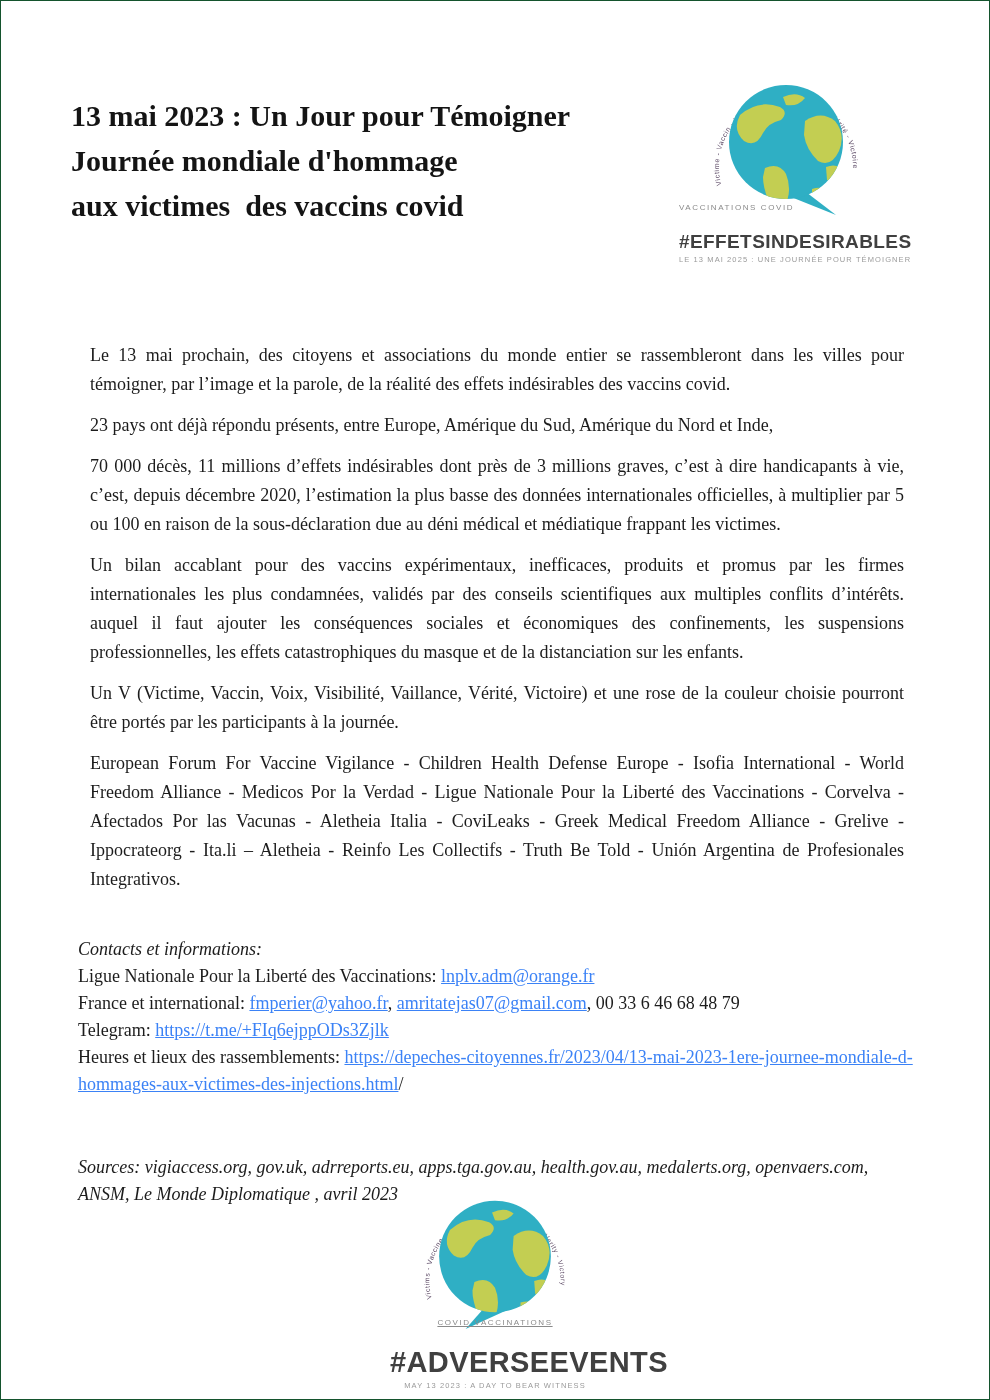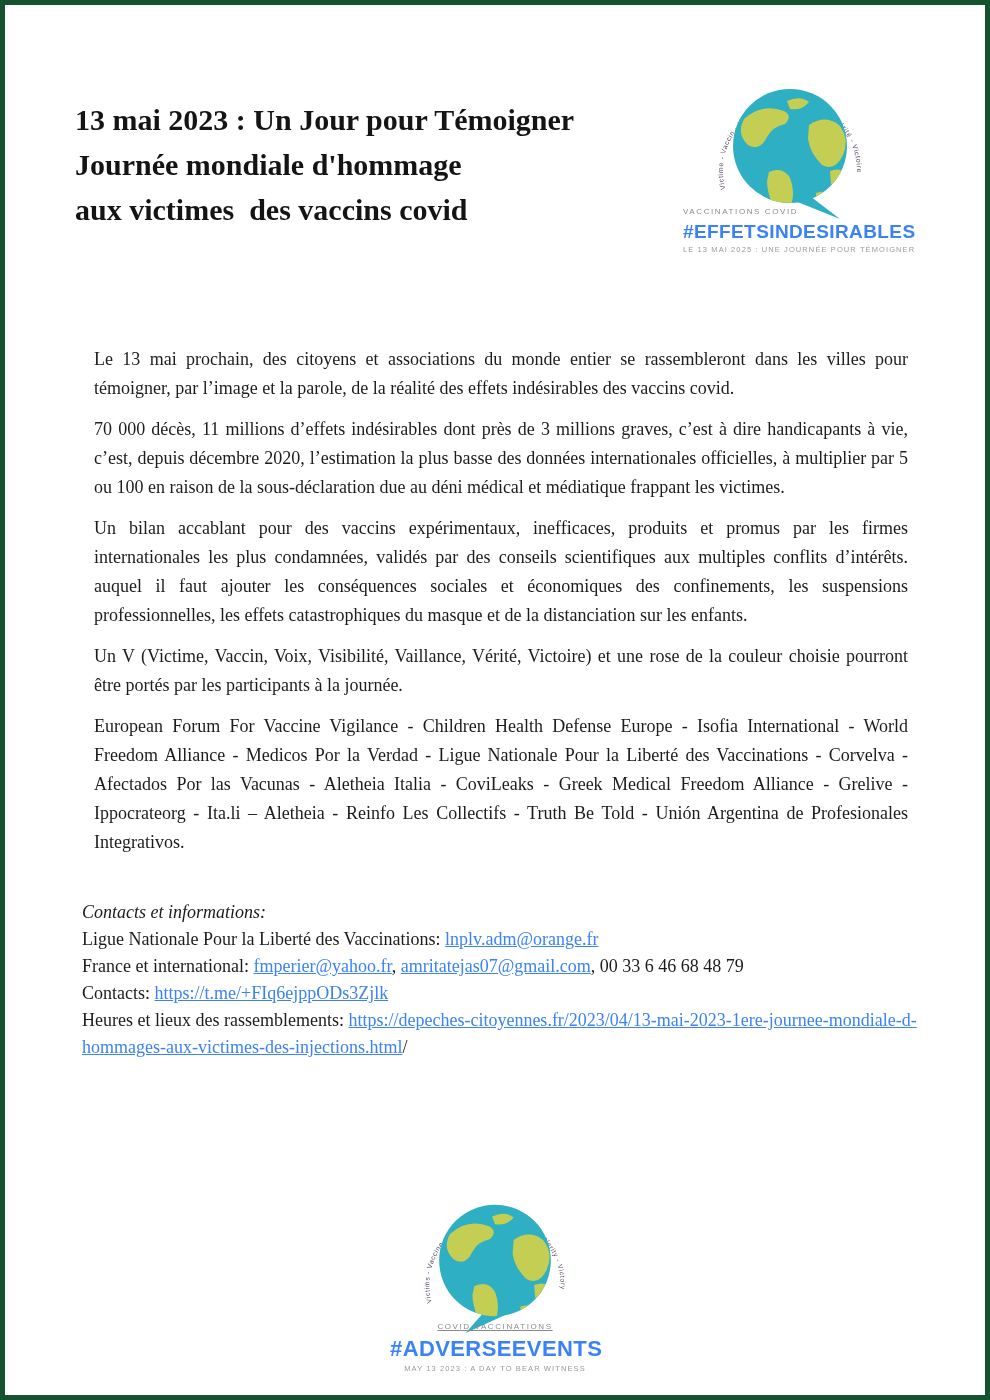--- a/index.html
+++ b/index.html
@@ -1,21 +1,21 @@
 <!DOCTYPE html>
 <html lang="fr"><head>
 <meta charset="utf-8">
 <style>
   html,body{margin:0;padding:0;background:#ffffff;}
   .page{
     position:relative;
     width:990px;height:1400px;
     background:#ffffff;
     box-sizing:border-box;
-    border:5px solid #14532d;
+    border:1px solid #14532d;
     font-family:"Liberation Serif", serif;
     color:#1c1c1c;
     overflow:hidden;
   }
   
   .title-block{
     position:absolute;left:70px;top:92px;width:620px;
   }
   .title-line{
     font-size:30px;font-weight:700;line-height:45px;
@@ -25,29 +25,29 @@
   .logo-top{position:absolute;left:678px;top:66px;width:214px;}
   .logo-bottom{position:absolute;left:50%;top:1182px;transform:translateX(-50%);width:210px;text-align:center;}
   .logo-svg{display:block;margin:0 auto;}
   .logo-kicker{
     font-family:"Liberation Sans", sans-serif;
     font-size:8px;letter-spacing:1.6px;color:#8a8a8a;
     margin-top:-14px;white-space:nowrap;
   }
   .logo-hashtag{
     font-family:"Liberation Sans", sans-serif;
-    font-size:19px;font-weight:900;color:#3b82f6;
-    letter-spacing:0.4px;margin-top:5px;white-space:nowrap;
+    font-size:19px;font-weight:900;color:#404040;
+    letter-spacing:0.4px;margin-top:19px;white-space:nowrap;
   }
   .logo-tagline{
     font-family:"Liberation Sans", sans-serif;
     font-size:7.5px;letter-spacing:1.1px;color:#9a9a9a;
     margin-top:2px;white-space:nowrap;
   }
-  .logo-bottom .logo-hashtag{font-size:22px;}
+  .logo-bottom .logo-hashtag{font-size:29px;}
   .logo-bottom .logo-kicker{margin-top:-12px;text-decoration:underline;}
   
   .body-text{
     position:absolute;left:77px;top:328px;width:838px;
     font-size:18px;line-height:29px;text-align:justify;
   }
   .body-text p{margin:12px;}
   .orgs{margin-top:28px;}
   
   .contacts{margin-top:42px;text-align:left;line-height:27px;}
@@ -95,47 +95,49 @@
         <path d="M 126 122 Q 139 118 143 128 Q 137 137 126 132 Z"></path>
       </g>
     </svg>
     <div class="logo-kicker">VACCINATIONS COVID</div>
     <div class="logo-hashtag">#EFFETSINDESIRABLES</div>
     <div class="logo-tagline">LE 13 MAI 2025 : UNE JOURNÉE POUR TÉMOIGNER</div>
   </div>
 
   <div class="body-text">
     <p>Le 13 mai prochain,  des  citoyens et associations du monde entier se rassembleront dans les villes pour témoigner, par l’image et la parole, de la réalité des  effets indésirables des vaccins covid.</p>
+    <p>23 pays ont déjà répondu présents, entre Europe, Amérique du Sud, Amérique du Nord et Inde,</p>
     <p>70 000 décès, 11 millions d’effets indésirables dont près de 3 millions graves, c’est à dire handicapants à vie, c’est, depuis décembre 2020, l’estimation la plus basse des données internationales officielles, à multiplier par 5 ou 100 en raison de la sous-déclaration due au déni médical et médiatique frappant les victimes.</p>
     <p>Un bilan accablant pour des vaccins expérimentaux, inefficaces, produits et promus par les firmes internationales les plus condamnées, validés par des conseils scientifiques aux multiples conflits d’intérêts. auquel il faut ajouter les conséquences sociales et économiques des confinements, les suspensions professionnelles, les effets catastrophiques du masque et de la distanciation sur les enfants.</p>
     <p>Un V (Victime, Vaccin, Voix, Visibilité,  Vaillance, Vérité, Victoire) et une rose de la couleur choisie pourront être portés par les participants à la journée.</p>
 
     <p class="orgs">European Forum For Vaccine Vigilance - Children Health Defense Europe - Isofia International - World Freedom Alliance - Medicos Por la Verdad - Ligue Nationale Pour la Liberté des Vaccinations - Corvelva - Afectados Por las Vacunas - Aletheia Italia - CoviLeaks - Greek Medical Freedom Alliance - Grelive -  Ippocrateorg - Ita.li – Aletheia - Reinfo Les Collectifs - Truth Be Told - Unión Argentina de Profesionales Integrativos.</p>
 
     <div class="contacts">
       <div class="contacts-heading">Contacts et informations:</div>
 
       <div>
         <span>Ligue Nationale Pour la Liberté des Vaccinations: </span><a class="doc-link">lnplv.adm@orange.fr</a>
       </div>
 
       <div>
         <span>France et international: </span><a class="doc-link">fmperier@yahoo.fr</a><span>,  </span><a class="doc-link">amritatejas07@gmail.com</a><span>, 00 33 6 46 68 48 79</span>
       </div>
 
       <div>
-        <span>Contacts: </span><a class="doc-link">https://t.me/+FIq6ejppODs3Zjlk</a>
+        <span>Telegram: </span><a class="doc-link">https://t.me/+FIq6ejppODs3Zjlk</a>
       </div>
 
 
       <div>
         <span>Heures et lieux des rassemblements: </span><a class="doc-link">https://depeches-citoyennes.fr/2023/04/13-mai-2023-1ere-journee-mondiale-d-hommages-aux-victimes-des-injections.html</a><span>/</span>
       </div>
     </div>
 
+    <div class="sources">Sources: vigiaccess.org, gov.uk, adrreports.eu, apps.tga.gov.au, health.gov.au, medalerts.org, openvaers.com, ANSM, Le Monde Diplomatique , avril 2023</div>
   </div>
 
   <div class="logo-bottom">
     <svg class="logo-svg" width="196" height="147" viewBox="0 0 200 150">
       <defs>
         <path id="arcBot" d="M 36 120 A 67 67 0 1 1 164 120" fill="none"></path>
         <clipPath id="clipBot">
             <circle cx="100" cy="75" r="57"></circle>
           </clipPath>
       </defs>

